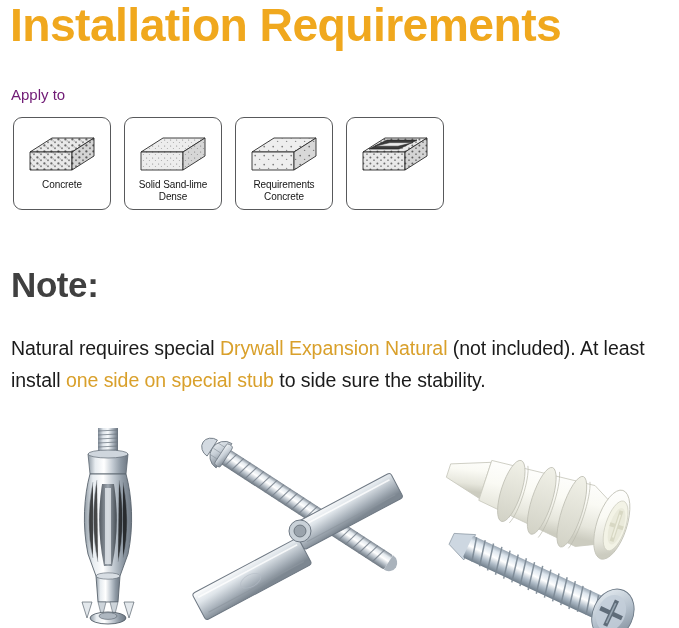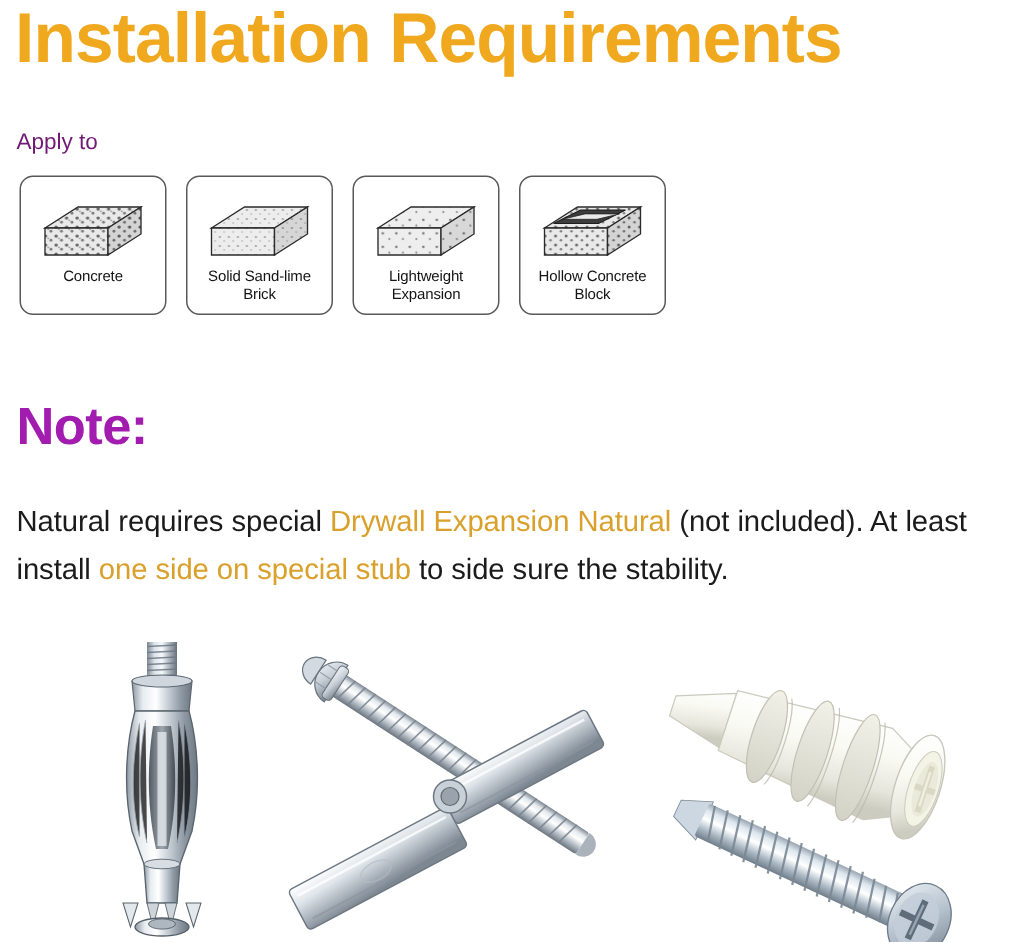--- a/index.html
+++ b/index.html
@@ -79,21 +79,21 @@
     letter-spacing: -0.1px;
   }
 
   
   #note-heading {
     position: absolute;
     left: 11px;
     top: 265px;
     font-size: 35px;
     font-weight: bold;
-    color: #a21caf;
+    color: #404040;
     letter-spacing: -0.4px;
   }
   #note-body {
     position: absolute;
     left: 11px;
     top: 332px;
     width: 658px;
     font-size: 19.5px;
     line-height: 32px;
     color: #1b1b1b;
@@ -162,42 +162,42 @@
         <pattern id="spk4d" width="6" height="6" patternUnits="userSpaceOnUse">
           <rect width="6" height="6" fill="#d6d6d6"></rect>
           <circle cx="1.6" cy="2.0" r="0.6" fill="#7b7b7b"></circle>
           <circle cx="4.4" cy="4.6" r="0.5" fill="#8d8d8d"></circle>
         </pattern>
       </defs>
       <polygon points="8,26 30,12 72,12 50,26" fill="url(#spk4)" stroke="#2b2b2b" stroke-width="0.9"></polygon>
       <polygon points="8,26 50,26 50,44 8,44" fill="url(#spk4)" stroke="#2b2b2b" stroke-width="0.9"></polygon>
       <polygon points="50,26 72,12 72,30 50,44" fill="url(#spk4d)" stroke="#2b2b2b" stroke-width="0.9"></polygon>
     </svg>
-    <div class="material-label">Solid Sand-lime Brick</div>
+    <div class="material-label">Solid Sand-lime Dense</div>
   </div>
 
   <div class="material-box">
     <svg class="material-art" viewBox="0 0 80 52">
       <defs>
         <pattern id="spk5" width="9" height="9" patternUnits="userSpaceOnUse">
           <rect width="9" height="9" fill="#eeeeee"></rect>
           <circle cx="2.2" cy="2.6" r="0.85" fill="#787878"></circle>
           <circle cx="6.6" cy="6.4" r="0.7" fill="#8d8d8d"></circle>
         </pattern>
         <pattern id="spk5d" width="9" height="9" patternUnits="userSpaceOnUse">
           <rect width="9" height="9" fill="#d8d8d8"></rect>
           <circle cx="2.2" cy="2.6" r="0.85" fill="#6b6b6b"></circle>
           <circle cx="6.6" cy="6.4" r="0.7" fill="#7f7f7f"></circle>
         </pattern>
       </defs>
       <polygon points="8,26 30,12 72,12 50,26" fill="url(#spk5)" stroke="#2b2b2b" stroke-width="0.9"></polygon>
       <polygon points="8,26 50,26 50,44 8,44" fill="url(#spk5)" stroke="#2b2b2b" stroke-width="0.9"></polygon>
       <polygon points="50,26 72,12 72,30 50,44" fill="url(#spk5d)" stroke="#2b2b2b" stroke-width="0.9"></polygon>
     </svg>
-    <div class="material-label">Lightweight Expansion</div>
+    <div class="material-label">Requirements Concrete</div>
   </div>
 
   <div class="material-box">
     <svg class="material-art" viewBox="0 0 80 52">
       <defs>
         <pattern id="spk6" width="7" height="6" patternUnits="userSpaceOnUse">
           <rect width="7" height="6" fill="#e9e9e9"></rect>
           <circle cx="1.4" cy="1.4" r="1.0" fill="#6d6d6d"></circle>
           <circle cx="5.0" cy="4.2" r="0.85" fill="#828282"></circle>
         </pattern>
@@ -206,21 +206,20 @@
           <circle cx="1.4" cy="1.4" r="1.0" fill="#606060"></circle>
           <circle cx="5.0" cy="4.2" r="0.85" fill="#747474"></circle>
         </pattern>
       </defs>
       <polygon points="8,26 30,12 72,12 50,26" fill="url(#spk6)" stroke="#2b2b2b" stroke-width="0.9"></polygon>
       <polygon points="14,23 32,14 62,14 44,23" fill="#3c3c3c" stroke="#1d1d1d" stroke-width="0.7"></polygon>
       <polygon points="20,20.2 35,16.6 58,16.6 43,20.2" fill="#eaeaea" stroke="#1d1d1d" stroke-width="0.5"></polygon>
       <polygon points="8,26 50,26 50,44 8,44" fill="url(#spk6)" stroke="#2b2b2b" stroke-width="0.9"></polygon>
       <polygon points="50,26 72,12 72,30 50,44" fill="url(#spk6d)" stroke="#2b2b2b" stroke-width="0.9"></polygon>
     </svg>
-    <div class="material-label">Hollow Concrete Block</div>
   </div>
 </div>
 
 <div id="note-heading">Note:</div>
 
 <div id="note-body"><span>Natural requires special </span><span class="hl">Drywall Expansion Natural</span><span> (not included).  At least install </span><span class="hl">one side on special stub</span><span> to side sure the stability.</span></div>
 
 <div id="hardware-row">
 
   <svg class="hardware-item" id="hw-hollow-wall-anchor" viewBox="0 0 120 202">

